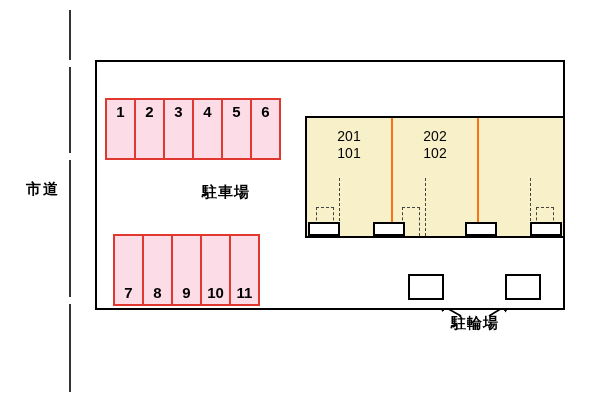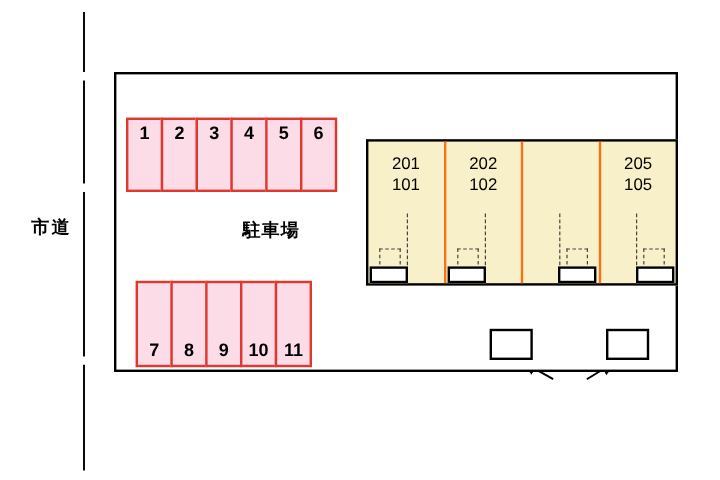--- a/index.html
+++ b/index.html
@@ -110,29 +110,24 @@
     <div class="unit u-left">
       <div>202</div>
       <div>102</div>
       <div class="entry-dash-line"></div>
       <div class="entry-dash"></div>
     </div>
     <div class="unit u-right">
       <div class="entry-dash-line"></div>
       <div class="entry-dash"></div>
     </div>
-    <div class="unit u-right">
-      <div>205</div>
-      <div>105</div>
-      <div class="entry-dash-line"></div>
-      <div class="entry-dash"></div>
-    </div>
   </div>
 
   <div class="abs step step-1"></div>
   <div class="abs step step-2"></div>
   <div class="abs step step-3"></div>
   <div class="abs step step-4"></div>
 
   <div class="abs bike-rect bike-rect-1"></div>
   <div class="abs bike-rect bike-rect-2"></div>
+  <div class="abs bike-label">駐輪場</div>
 
 </div>
 
 </body></html>

